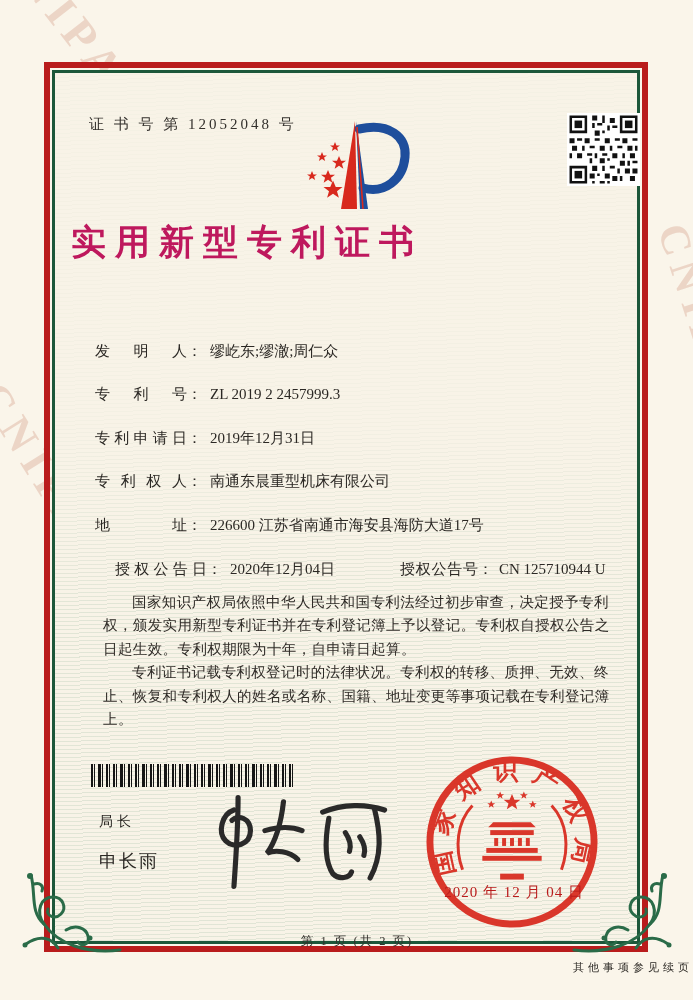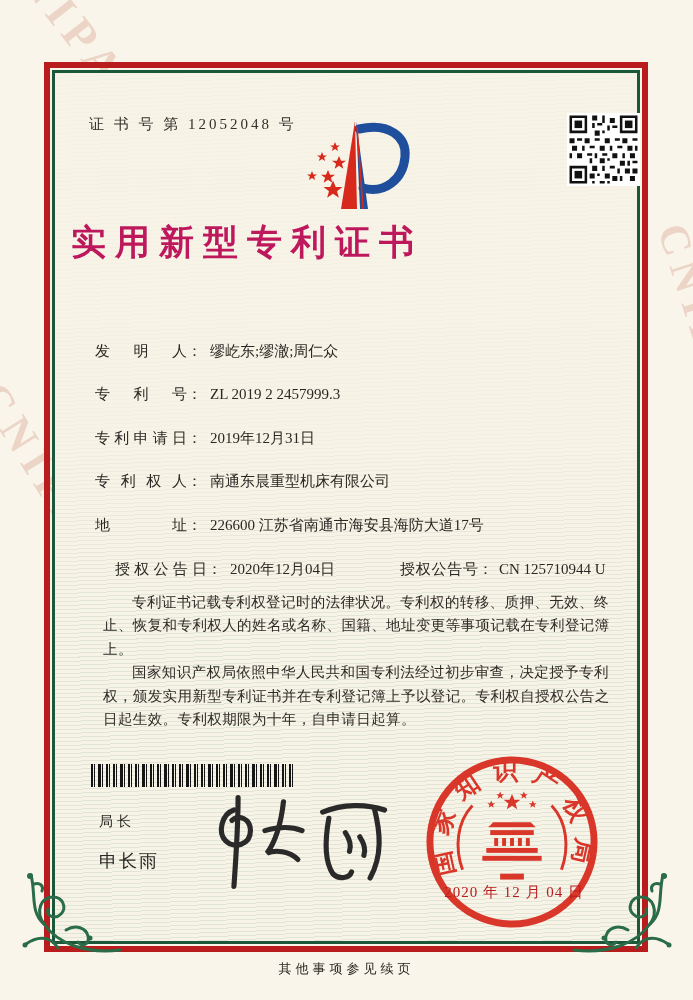--- a/index.html
+++ b/index.html
@@ -83,22 +83,22 @@
     font-size:15px;letter-spacing:1px;color:#b91c1c;
   }
   .page-note{
     position:absolute;left:0;top:860px;width:100%;text-align:center;
     font-size:12.5px;letter-spacing:2px;color:#33302c;
   }
   .flourish{position:absolute;width:104px;height:86px;}
   .flourish.fl-left{left:20px;top:872px;}
   .flourish.fl-right{left:570px;top:872px;transform:scaleX(-1);}
   .footer-note{
-    position:absolute;left:0;top:960px;width:693px;text-align:center;
-    font-size:13px;letter-spacing:4px;color:#2b2824;
+    position:absolute;left:0;top:960px;width:693px;text-align:right;
+    font-size:11px;letter-spacing:4px;color:#2b2824;
   }
 </style>
 </head>
 <body>
 
 <div>
 
   <div class="wm wm1">CNIPA</div>
   <div class="wm wm2">CNIPA</div>
   <div class="wm wm3">CNIPA</div>
@@ -147,22 +147,22 @@
 
         <div class="field f1"><span class="lab">发明人</span><span class="col">：</span><span>缪屹东;缪澈;周仁众</span></div>
         <div class="field f2"><span class="lab">专利号</span><span class="col">：</span><span>ZL 2019 2 2457999.3</span></div>
         <div class="field f3"><span class="lab">专利申请日</span><span class="col">：</span><span>2019年12月31日</span></div>
         <div class="field f4"><span class="lab">专利权人</span><span class="col">：</span><span>南通东晨重型机床有限公司</span></div>
         <div class="field f5"><span class="lab">地址</span><span class="col">：</span><span>226600 江苏省南通市海安县海防大道17号</span></div>
         <div class="field f6"><span class="lab">授权公告日</span><span class="col">：</span><span>2020年12月04日</span></div>
         <div class="field2"><span class="lab">授权公告号</span><span class="col">：</span><span>CN 125710944 U</span></div>
 
         <div class="body-text">
+          <p>国家知识产权局依照中华人民共和国专利法经过初步审查，决定授予专利权，颁发实用新型专利证书并在专利登记簿上予以登记。专利权自授权公告之日起生效。专利权期限为十年，自申请日起算。</p>
           <p>专利证书记载专利权登记时的法律状况。专利权的转移、质押、无效、终止、恢复和专利权人的姓名或名称、国籍、地址变更等事项记载在专利登记簿上。</p>
-          <p>国家知识产权局依照中华人民共和国专利法经过初步审查，决定授予专利权，颁发实用新型专利证书并在专利登记簿上予以登记。专利权自授权公告之日起生效。专利权期限为十年，自申请日起算。</p>
         </div>
 
         <div class="barcode"></div>
 
         <div class="signer-title">局长</div>
         <div class="signer-name">申长雨</div>
 
         <svg class="signature" viewBox="0 0 190 100">
           <g fill="none" stroke="#1a1a1a" stroke-width="5" stroke-linecap="round" opacity="0.92">
             <path d="M30,18 C18,22 14,40 22,48 C30,56 46,52 46,38 C46,26 34,22 28,28"></path>
@@ -201,20 +201,21 @@
               <rect x="96" y="86" width="4" height="8"></rect>
               <rect x="104" y="86" width="4" height="8"></rect>
               <rect x="64" y="96" width="52" height="5"></rect>
               <rect x="60" y="104" width="60" height="5"></rect>
             </g>
           </g>
         </svg>
 
         <div class="seal-date">2020 年 12 月 04 日</div>
 
+        <div class="page-note">第 1 页 (共 2 页)</div>
       </div>
     </div>
   </div>
 
   <svg class="flourish fl-left" viewBox="0 0 104 86">
     <g fill="none" stroke="#2a6b48" stroke-width="3" stroke-linecap="round">
       <path d="M100,78 C66,82 38,72 24,52 C15,39 21,25 33,25 C43,25 47,36 41,42 C35,48 26,44 28,37"></path>
       <path d="M11,3 C16,22 10,40 24,52"></path>
       <path d="M6,72 C20,62 32,66 38,76"></path>
       <path d="M46,58 C56,52 66,56 68,64 C70,72 62,76 58,70"></path>

